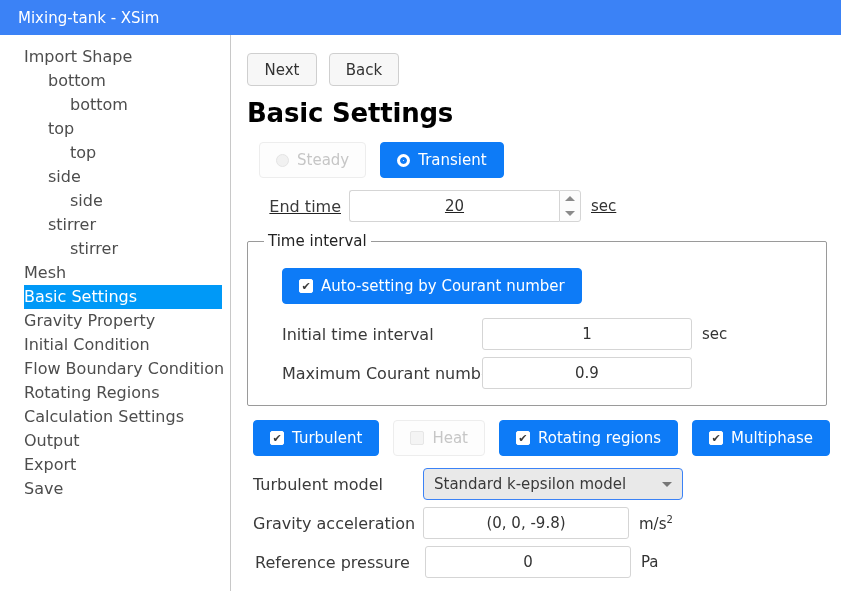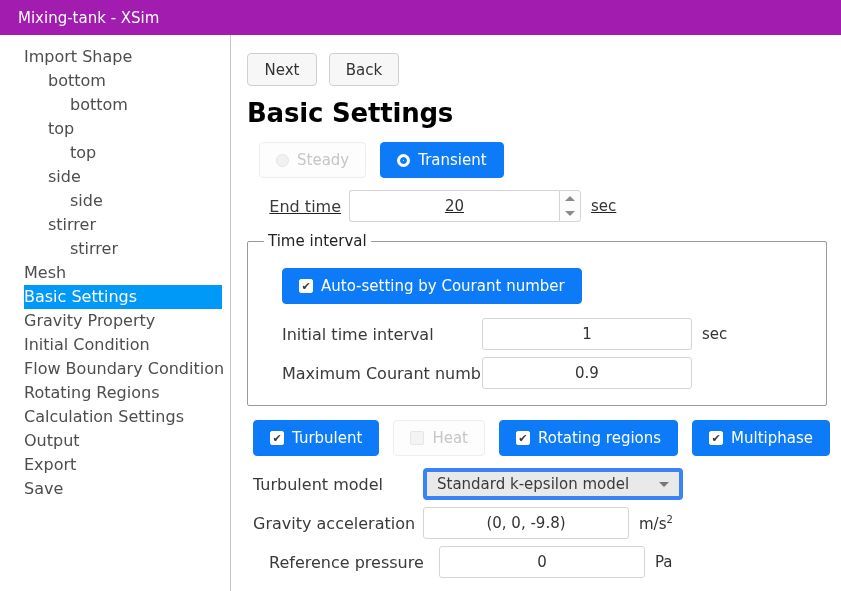--- a/index.html
+++ b/index.html
@@ -11,21 +11,21 @@
     height: 591px;
     background: #ffffff;
     font-family: "DejaVu Sans", sans-serif;
     overflow: hidden;
     color: #222222;
   }
 
   
   .titlebar {
     height: 35px;
-    background: #a21caf;
+    background: #3b82f6;
     color: #ffffff;
     display: flex;
     align-items: center;
     padding-left: 18px;
     box-sizing: border-box;
     font-size: 15px;
   }
 
   
   .workspace {
@@ -251,21 +251,21 @@
     display: flex;
     gap: 14px;
     margin: 14px 0 12px 6px;
   }
 
   
   .selectbox {
     height: 32px;
     width: 260px;
     background: #e9e9e9;
-    border: 4px solid #3b82f6;
+    border: 1px solid #3b82f6;
     border-radius: 4px;
     display: flex;
     align-items: center;
     justify-content: space-between;
     padding: 0 10px;
     box-sizing: border-box;
     font-size: 15px;
     color: #3a3a3a;
     cursor: pointer;
   }
@@ -386,20 +386,20 @@
         <span class="caret"></span>
       </div>
     </div>
 
     <div class="fieldrow" style="margin-left:6px;">
       <span class="flabel" style="width:170px; text-align:left;">Gravity acceleration</span>
       <input class="txtinput" style="width: 206px;" value="(0, 0, -9.8)">
       <span class="unit"><span>m/s</span><sup>2</sup></span>
     </div>
 
-    <div class="fieldrow" style="margin-left:22px;">
+    <div class="fieldrow" style="margin-left:8px;">
       <span class="flabel" style="width:170px; text-align:left;">Reference pressure</span>
       <input class="txtinput" style="width: 206px;" value="0">
       <span class="unit">Pa</span>
     </div>
 
   </div>
 </div>
 
 </body></html>

